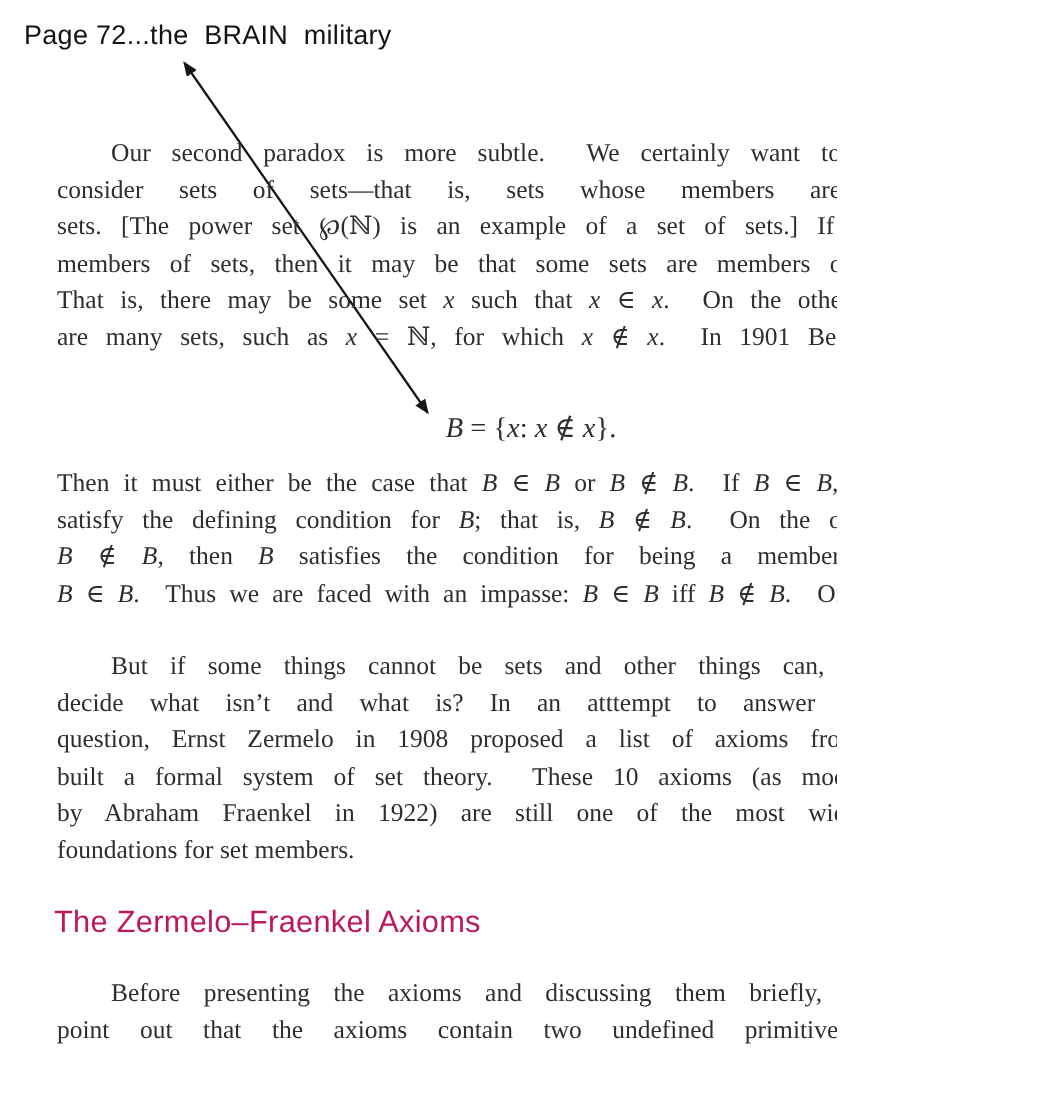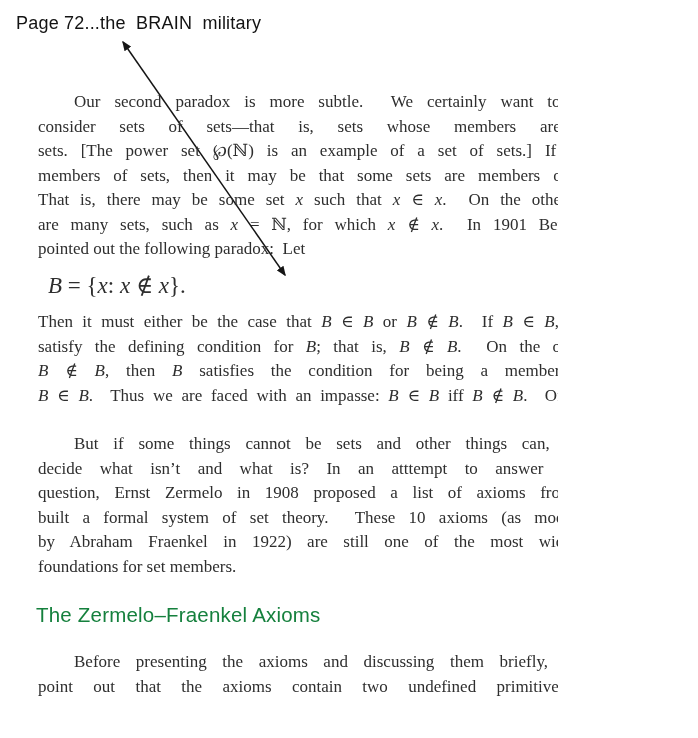--- a/index.html
+++ b/index.html
@@ -18,27 +18,27 @@
     white-space:pre-wrap;
   }
   .arrow-svg { position:absolute; left:0; top:0; width:698px; height:738px; pointer-events:none; }
   .content { position:absolute; left:38px; width:622px; font-size:17px; line-height:24.5px; }
   .ln { white-space:normal; }
   .ln.j { text-align:justify; text-align-last:justify; }
   .para.indent .ln:first-child { text-indent:36px; }
   #p1 { top:90px; }  #p2 { top:310px; }  #p3 { top:432px; }  #p4 { top:650px; }
   .formula {
     position:absolute; left:38px; width:622px; top:273px;
-    font-size:23px; line-height:25px; 
+    font-size:19px; line-height:25px; text-align:center;
     padding-left:10px; box-sizing:border-box;
   }
   .heading {
     position:absolute; left:36px; top:602px;
     font-family:"Liberation Sans","DejaVu Sans",sans-serif;
-    font-size:20.5px; line-height:26px; color:#15803d; letter-spacing:0.2px;
+    font-size:20.5px; line-height:26px; color:#be185d; letter-spacing:0.2px;
   }
   .edge-shadow {
     position:absolute; left:646px; top:78px; width:46px; height:640px;
     background:
       linear-gradient(to bottom, #ffffff 0%, rgba(255,255,255,0) 4%, rgba(255,255,255,0) 96%, #ffffff 100%),
       linear-gradient(to right, rgba(233,231,217,0) 0%, #ebe9db 32%, #d6d3c1 66%, #c9c6b4 78%, #f2f1e9 92%, #ffffff 100%);
   }
   i { font-style:italic; }
 </style>
 </head>
@@ -57,21 +57,20 @@
     <line x1="123" y1="42" x2="285" y2="275" stroke="#151515" stroke-width="1.5" marker-start="url(#ah)" marker-end="url(#ah)"></line>
   </svg>
 
   <div id="p1" class="content para indent">
       <div class="ln j">Our second paradox is more subtle.&nbsp; We certainly want to be able to</div>
       <div class="ln j">consider sets of sets—that is, sets whose members are themselves</div>
       <div class="ln j">sets. [The power set ℘(ℕ) is an example of a set of sets.] If sets can be</div>
       <div class="ln j">members of sets, then it may be that some sets are members of themselves.</div>
       <div class="ln j">That is, there may be some set <i>x</i> such that <i>x</i> ∈ <i>x</i>.&nbsp; On the other hand, there</div>
       <div class="ln j">are many sets, such as <i>x</i> = ℕ, for which <i>x</i> ∉ <i>x</i>.&nbsp; In 1901 Bertrand Russell</div>
-      <div class="ln">pointed out the following paradox:&nbsp; Let</div>
     </div>
 
   <div class="formula"><i>B</i> = {<i>x</i>: <i>x</i> ∉ <i>x</i>}.</div>
 
   <div id="p2" class="content para">
       <div class="ln j">Then it must either be the case that <i>B</i> ∈ <i>B</i> or <i>B</i> ∉ <i>B</i>.&nbsp; If <i>B</i> ∈ <i>B</i>, then <i>B</i> must</div>
       <div class="ln j">satisfy the defining condition for <i>B</i>; that is, <i>B</i> ∉ <i>B</i>.&nbsp; On the other hand, if</div>
       <div class="ln j"><i>B</i> ∉ <i>B</i>, then <i>B</i> satisfies the condition for being a member of <i>B</i> and</div>
       <div class="ln j"><i>B</i> ∈ <i>B</i>.&nbsp; Thus we are faced with an impasse: <i>B</i> ∈ <i>B</i> iff <i>B</i> ∉ <i>B</i>.&nbsp; Once again, the</div>
     </div>

